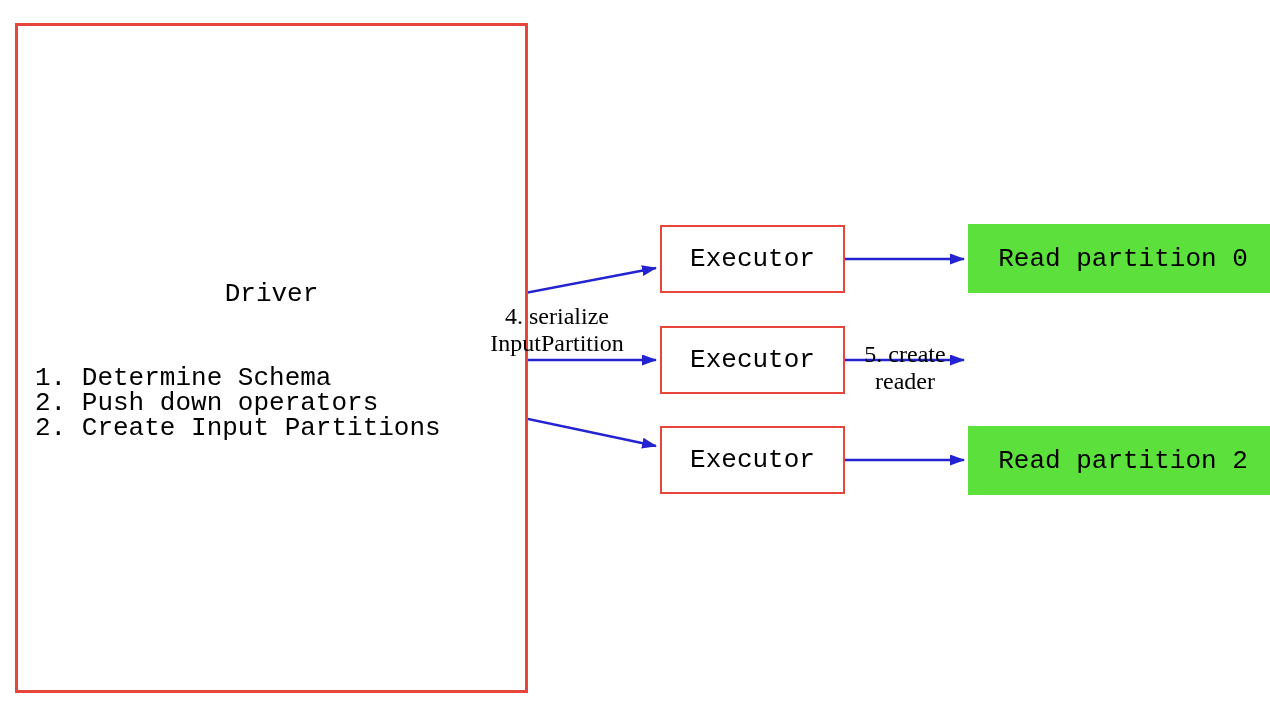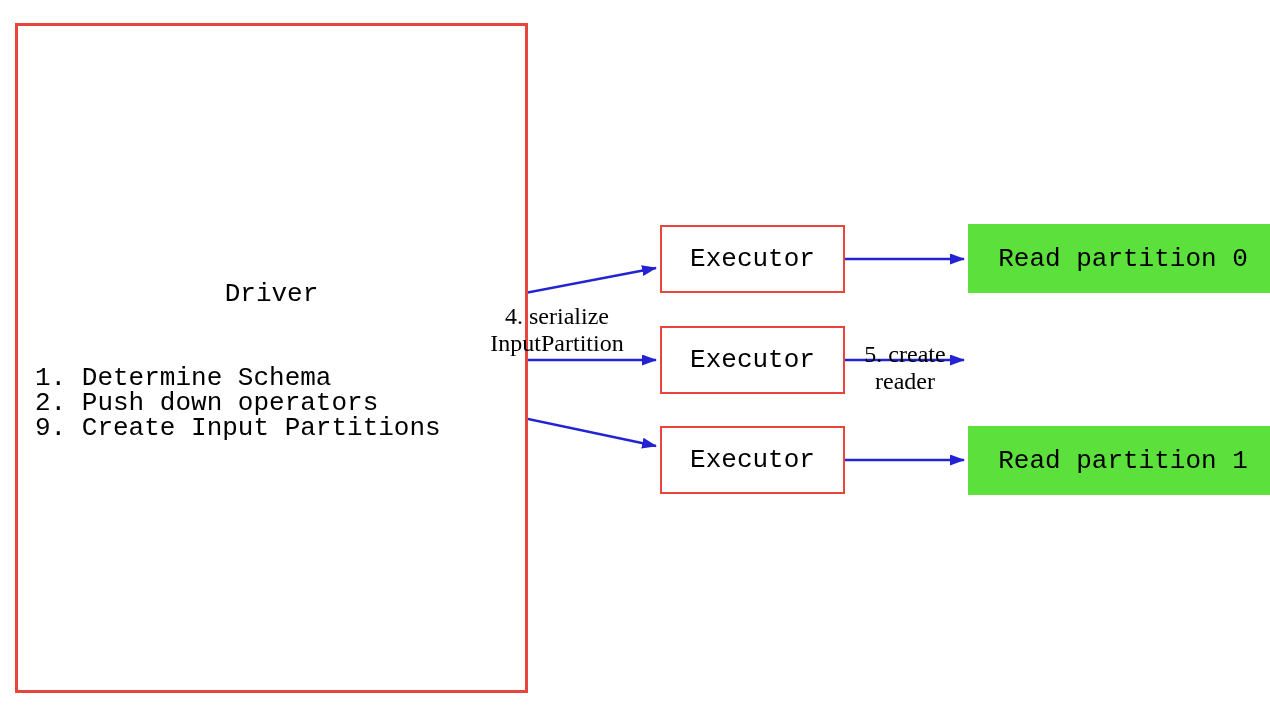--- a/index.html
+++ b/index.html
@@ -107,39 +107,39 @@
     <line x1="817" y1="259" x2="964" y2="259" marker-end="url(#arrowhead)"></line>
     <line x1="817" y1="360" x2="964" y2="360" marker-end="url(#arrowhead)"></line>
     <line x1="817" y1="460" x2="964" y2="460" marker-end="url(#arrowhead)"></line>
   </svg>
 
   <div class="driver-box">
     <div class="driver-title">Driver</div>
     <div class="driver-steps">
       <div>1. Determine Schema</div>
       <div>2. Push down operators</div>
-      <div>9. Create Input Partitions</div>
+      <div>2. Create Input Partitions</div>
     </div>
   </div>
 
   <div class="node executor-box executor-1">
     <span>Executor</span>
   </div>
   <div class="node executor-box executor-2">
     <span>Executor</span>
   </div>
   <div class="node executor-box executor-3">
     <span>Executor</span>
   </div>
 
   <div class="node partition-box partition-1">
     <span>Read partition 0</span>
   </div>
   <div class="node partition-box partition-3">
-    <span>Read partition 1</span>
+    <span>Read partition 2</span>
   </div>
 
   <div class="arrow-label label-serialize">
     <div>4. serialize</div>
     <div>InputPartition</div>
   </div>
 
   <div class="arrow-label label-create-reader">
     <div>5. create</div>
     <div>reader</div>

